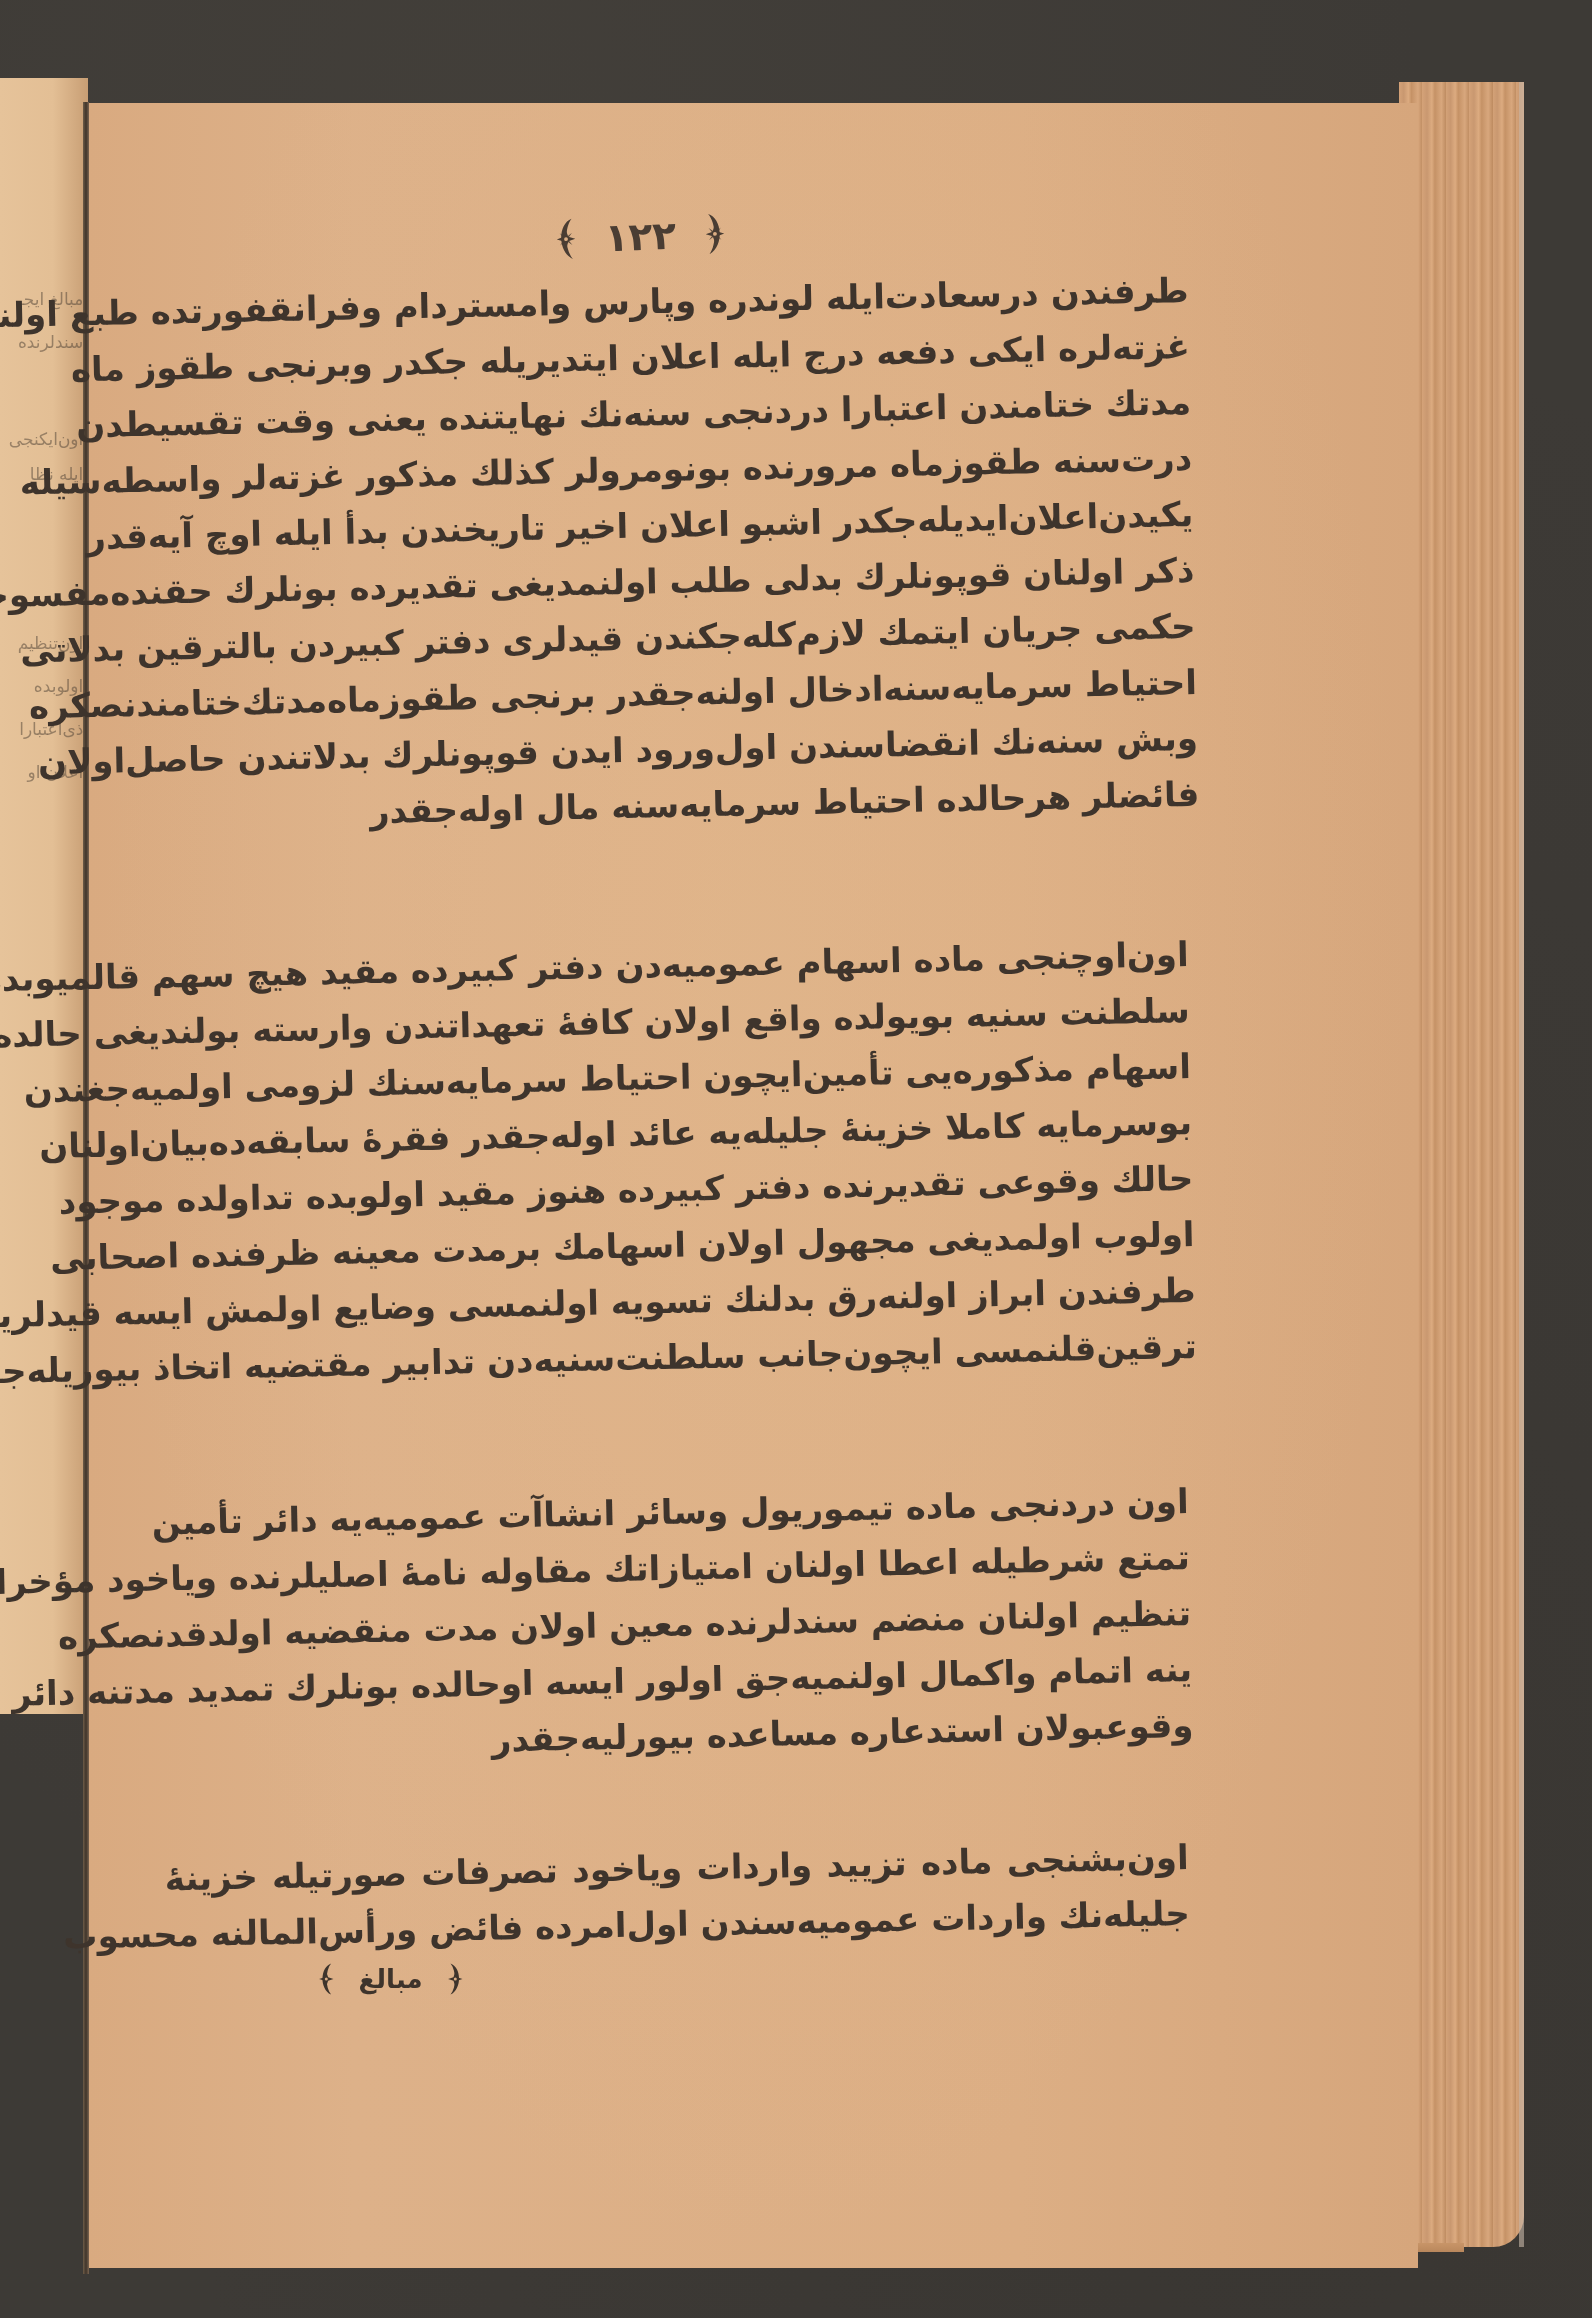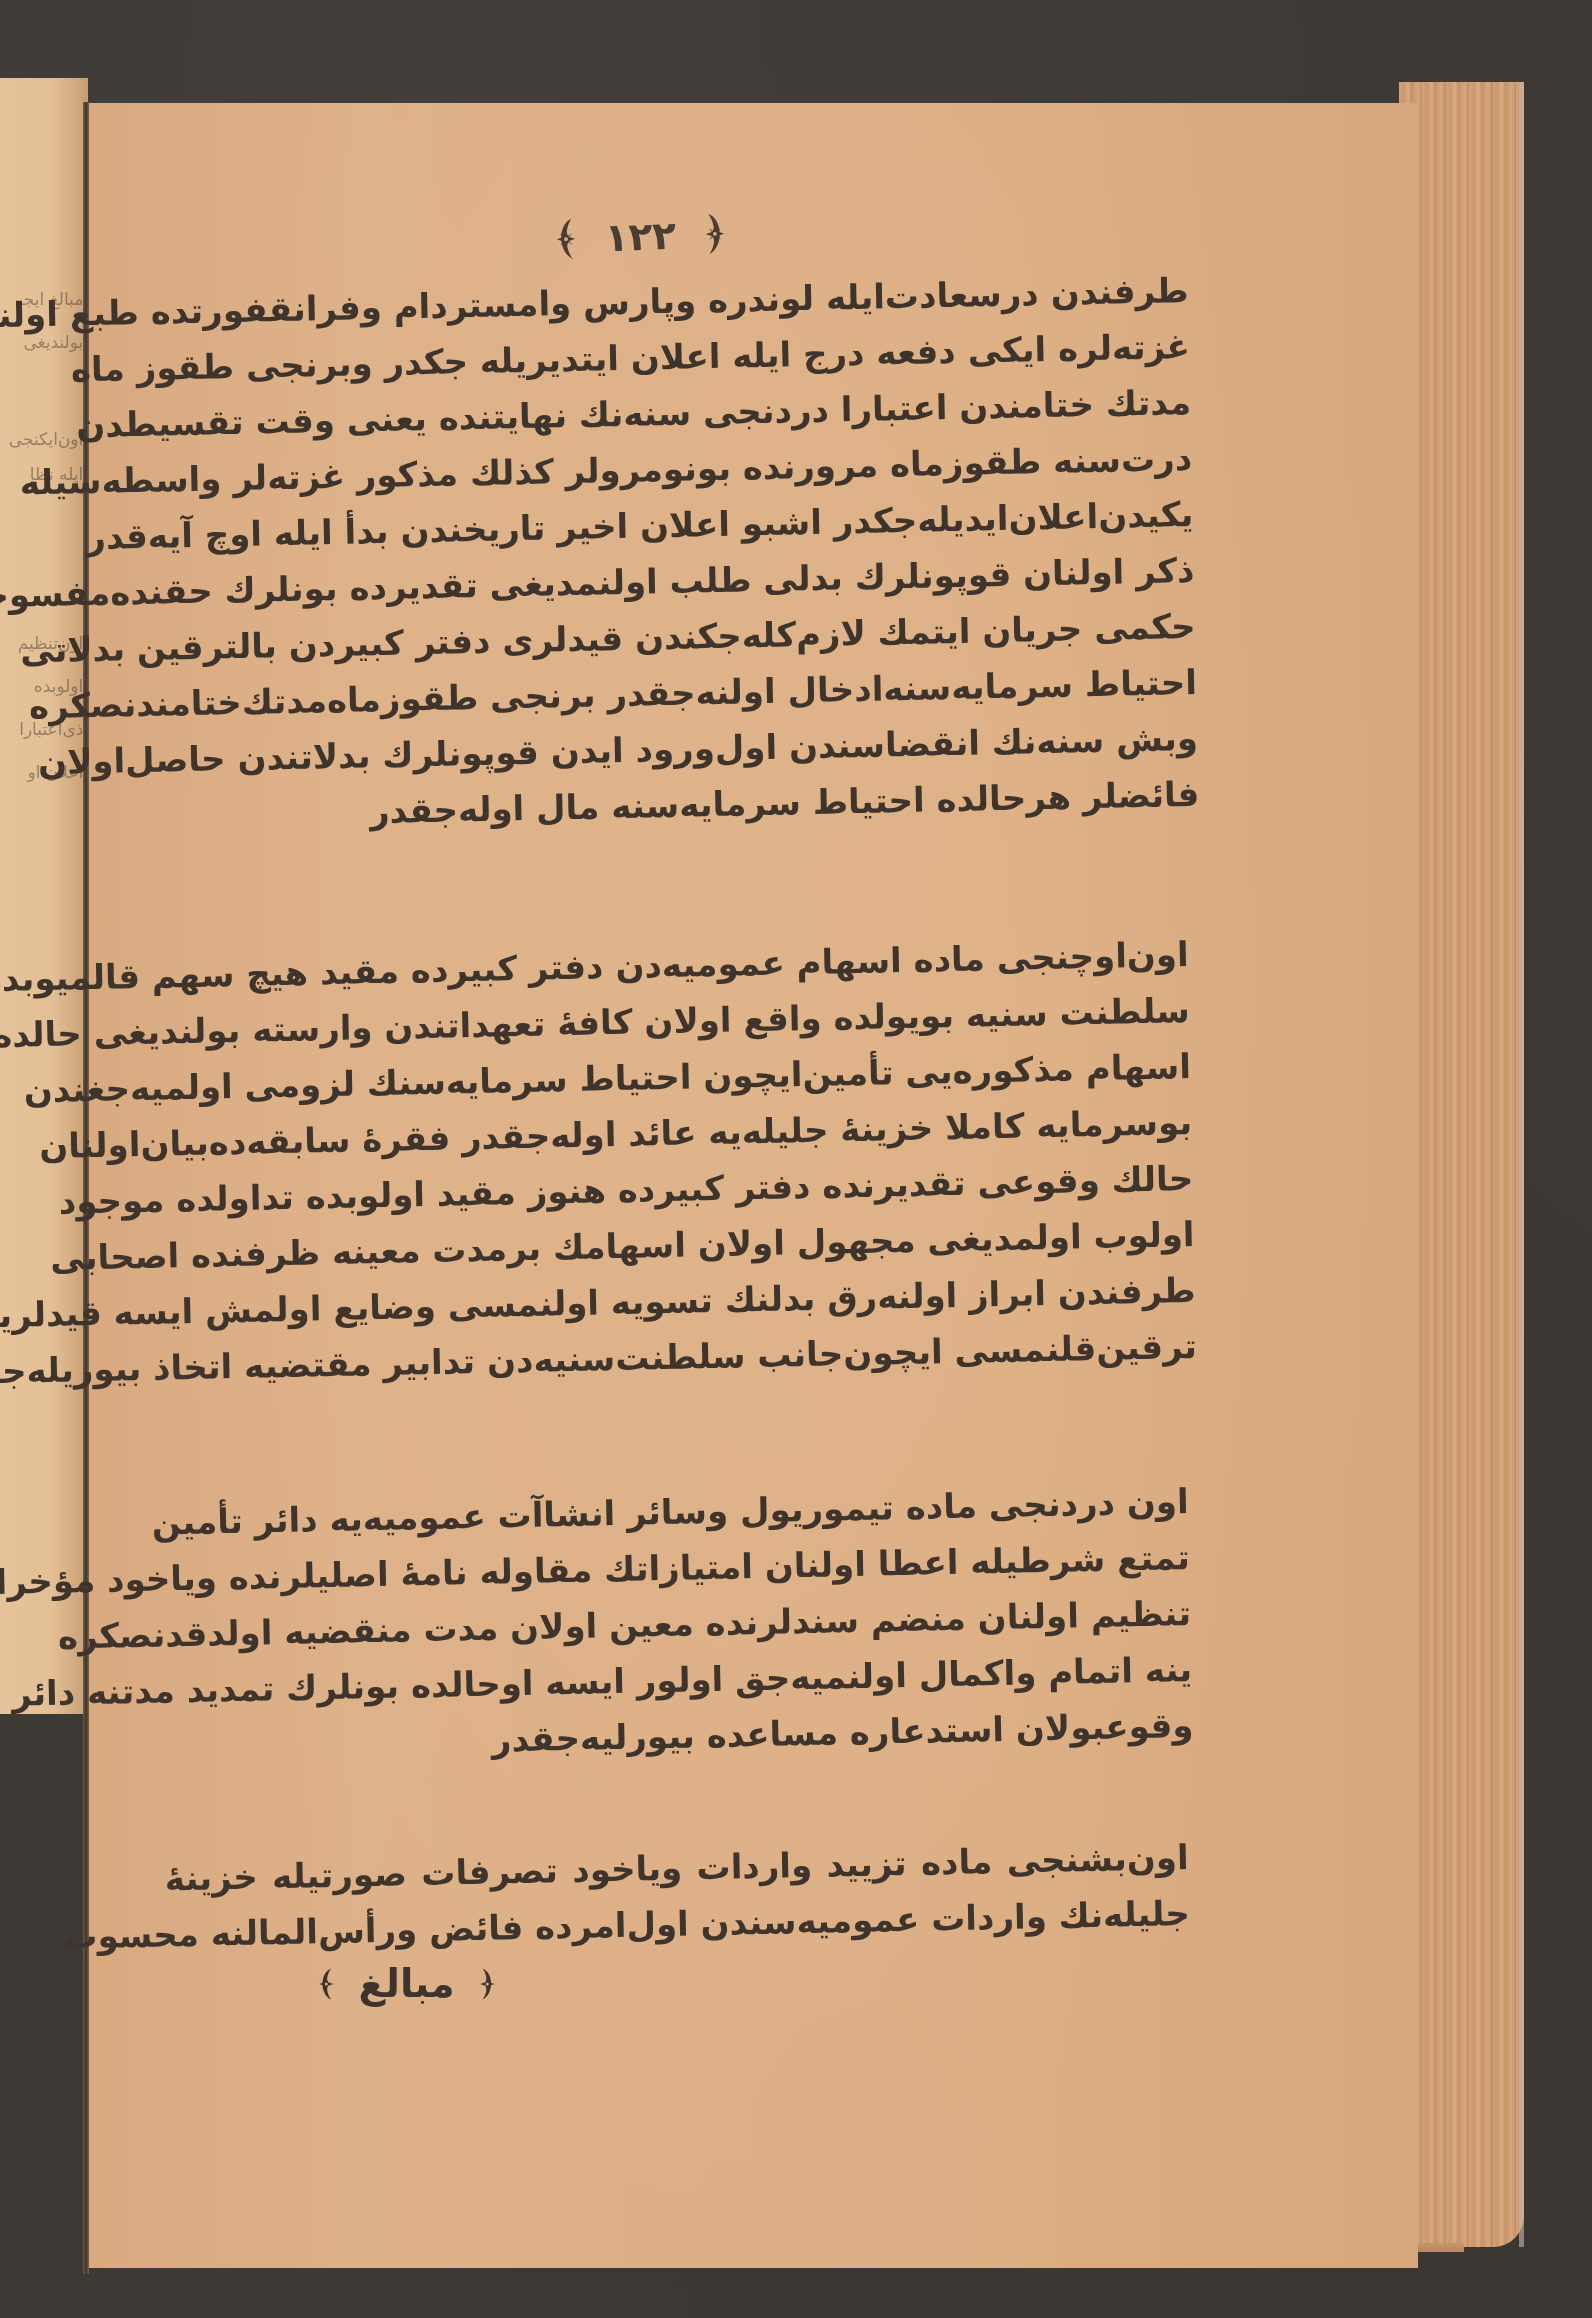--- a/index.html
+++ b/index.html
@@ -138,32 +138,32 @@
     .catchword {
       position: absolute;
       left: 313px;
       top: 1961px;
       display: flex;
       align-items: center;
       gap: 19px;
       direction: rtl;
       color: #3e342c;
       font-family: "DejaVu Sans", sans-serif;
-      font-size: 39px;
+      font-size: 26px;
       font-weight: bold;
     }
   </style>
 </head>
 <body>
 
 <div class="scan-bg"></div>
 
 <div class="facing-page">
   <span class="frag" style="top:211px">مبالغ ایجـ</span>
-  <span class="frag" style="top:254px">بولندیغی</span>
+  <span class="frag" style="top:254px">سندلرنده</span>
   <span class="frag" style="top:351px">اون‌ایکنجی</span>
   <span class="frag" style="top:386px">ایله نظا</span>
   <span class="frag" style="top:555px">اون‌تنظیم</span>
   <span class="frag" style="top:598px">اولوبده</span>
   <span class="frag" style="top:641px">ذی‌اعتبارا</span>
   <span class="frag" style="top:684px">اعلان او</span>
 </div>
 <div class="gutter"></div>
 
 <div class="page-edges"></div>

